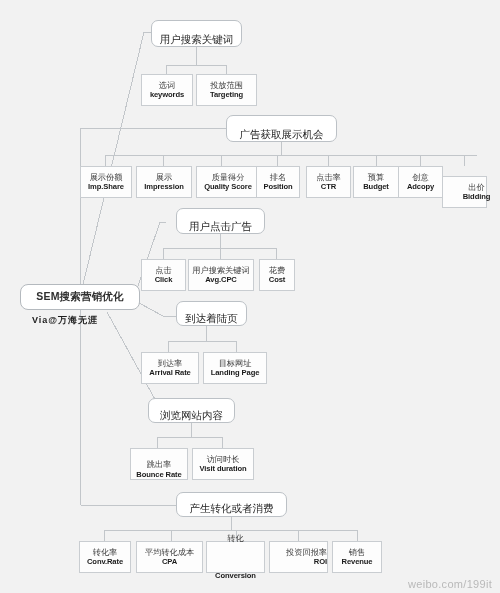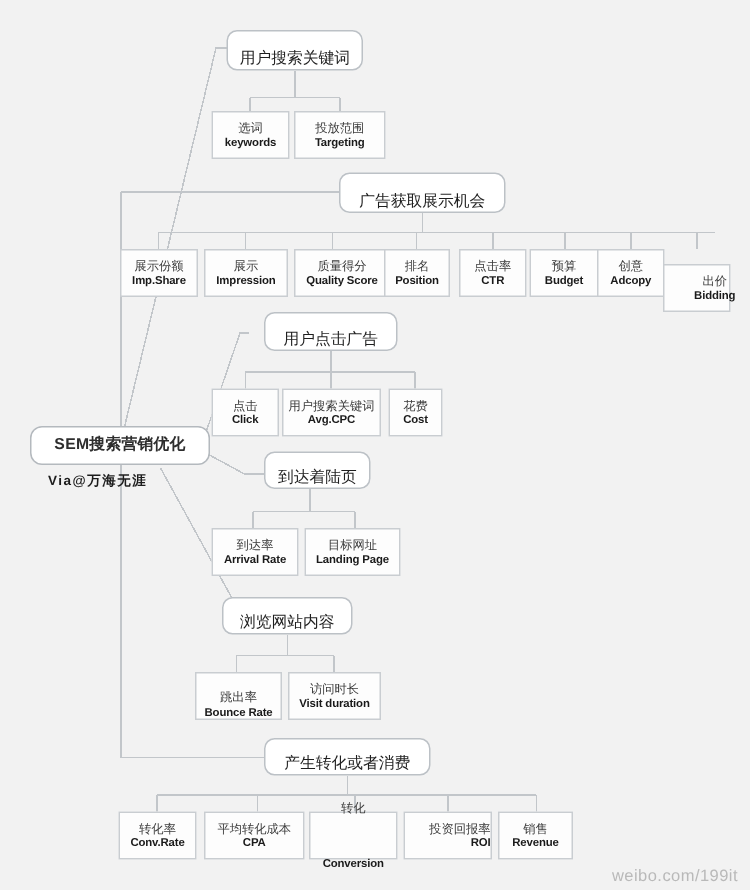--- a/index.html
+++ b/index.html
@@ -214,21 +214,21 @@
   </div>
   <div class="node leaf" style="left:130px;top:448px;width:58px;height:32px;justify-content:flex-end;">
     <span class="cn">跳出率</span>
     <span class="en">Bounce Rate</span>
   </div>
   <div class="node leaf" style="left:192px;top:448px;width:62px;height:32px;">
     <span class="cn">访问时长</span>
     <span class="en">Visit duration</span>
   </div>
 
-  <div class="node round stage" style="left:176px;top:492px;width:111px;height:25px;">
+  <div class="node round stage" style="left:176px;top:492px;width:111px;height:25px;font-family:Liberation Mono, monospace;">
     <span>产生转化或者消费</span>
   </div>
   <div class="node leaf" style="left:79px;top:541px;width:52px;height:32px;">
     <span class="cn">转化率</span>
     <span class="en">Conv.Rate</span>
   </div>
   <div class="node leaf" style="left:136px;top:541px;width:67px;height:32px;">
     <span class="cn">平均转化成本</span>
     <span class="en">CPA</span>
   </div>

